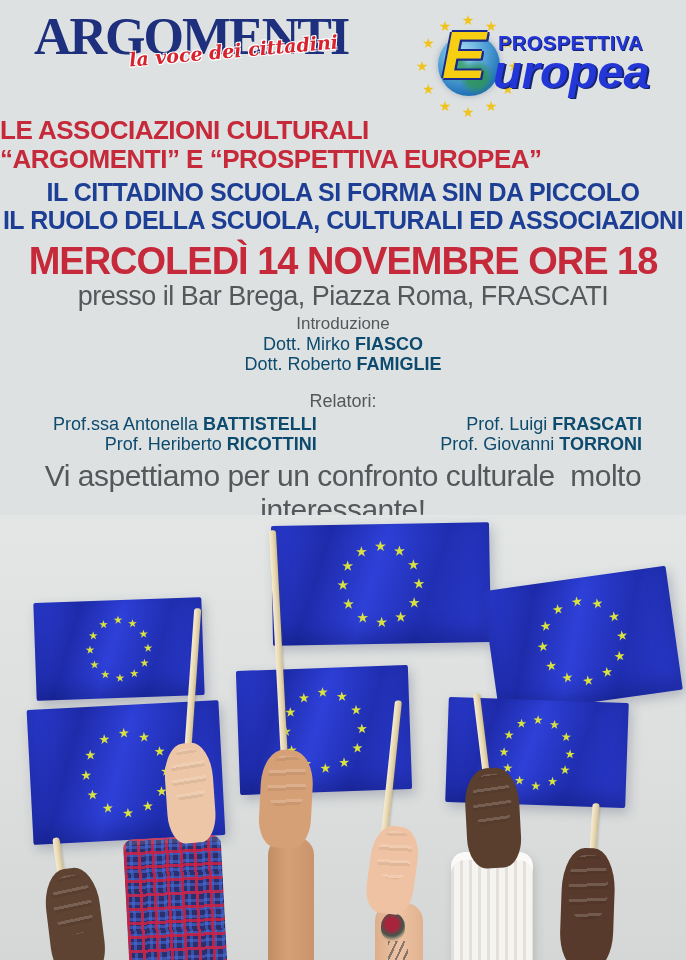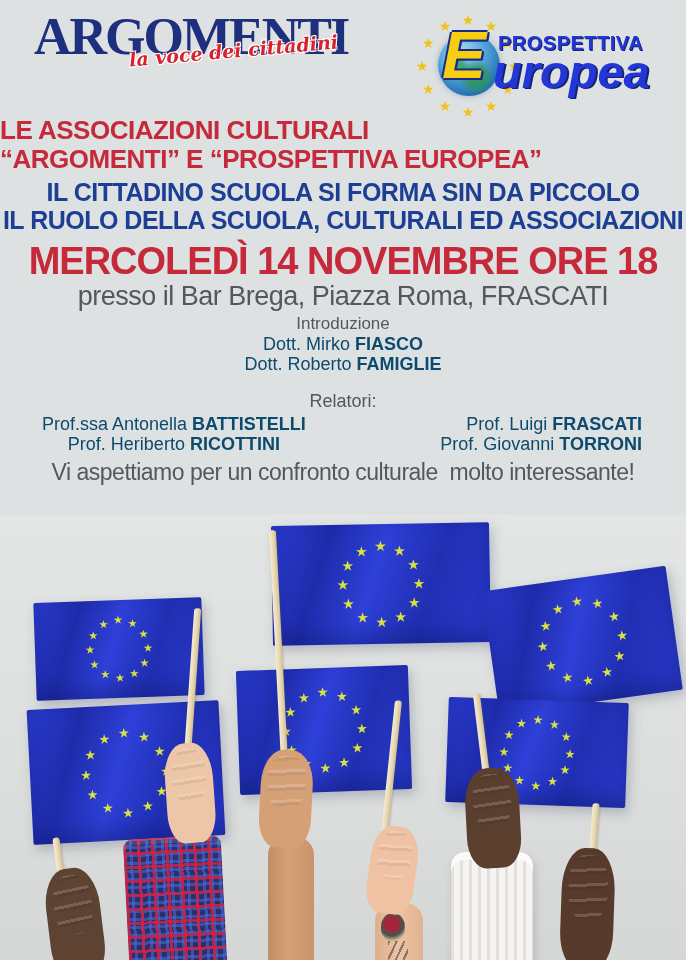--- a/index.html
+++ b/index.html
@@ -65,24 +65,24 @@
   .event-venue { color:#54585a; font-size:27px; line-height:30px; letter-spacing:-.5px; }
 
   .people-row { display:flex; margin-top:3px; }
   .people-col { flex:1; text-align:center; }
   .role-label { color:#54585a; font-size:17px; line-height:20px; }
   .person { color:#0c4a6e; font-size:18px; line-height:20px; }
   .person b { font-weight:700; }
 
   .relatori-label { text-align:center; color:#54585a; font-size:18px; margin-top:17px; }
   .relatori-row { display:flex; justify-content:space-between; padding:2px 44px 0 42px; }
-  .relatori-col-left { text-align:center; }
+  .relatori-col-left { text-align:right;margin-left:11px; }
   .relatori-col-right { text-align:right; }
   .closing {
-    text-align:center; color:#54585a; font-size:23px; margin-top:5px;
+    text-align:center; color:#54585a; font-size:30px; margin-top:5px;
     letter-spacing:-.5px; white-space:pre-wrap;
   }
 
   
   .photo {
     position:absolute; left:0; top:515px; width:686px; height:445px; overflow:hidden;
     background:linear-gradient(180deg,#e3e6e5 0%,#dddfde 55%,#d4d7d6 100%);
   }
   .eu-flag {
     position:absolute;

